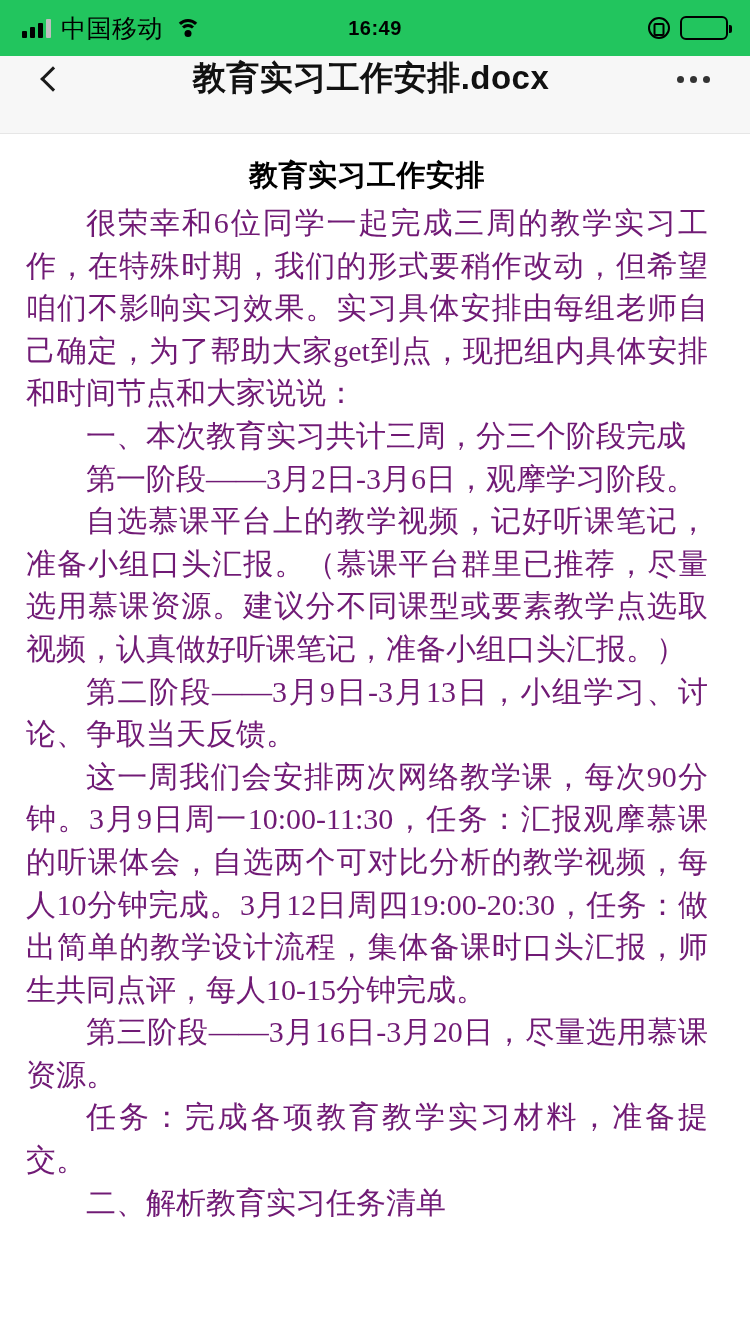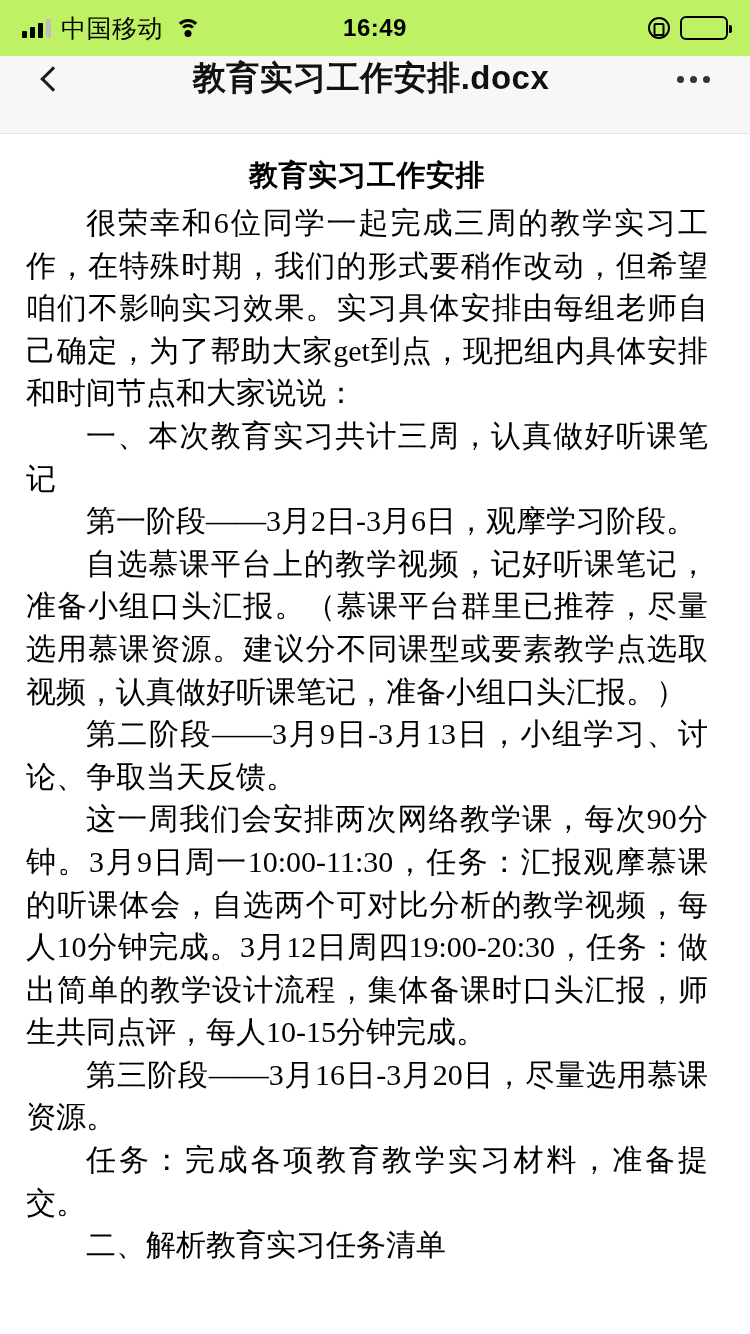--- a/index.html
+++ b/index.html
@@ -15,21 +15,21 @@
     height: 1334px;
     position: relative;
     background: #ffffff;
     display: flex;
     flex-direction: column;
   }
 
   
   .status-bar {
     height: 56px;
-    background: #bef264;
+    background: #22c55e;
     display: flex;
     align-items: center;
     padding: 14px 22px;
     flex: 0 0 auto;
     position: relative;
   }
   .status-left {
     display: flex;
     align-items: center;
     gap: 10px;
@@ -70,21 +70,21 @@
   .wifi-icon .a { width: 26px; height: 26px; top: 1px; }
   .wifi-icon .b { width: 17px; height: 17px; top: 6px; }
   .wifi-icon .c {
     width: 7px; height: 7px; top: 12px;
     border: none; background: #000; border-radius: 50%;
   }
   .status-time {
     position: absolute;
     left: 0; right: 0;
     text-align: center;
-    font-size: 24px;
+    font-size: 20px;
     font-weight: 600;
     color: #000;
     letter-spacing: 0.5px;
   }
   .status-right {
     margin-left: auto;
     display: flex;
     align-items: center;
     gap: 10px;
   }
@@ -180,21 +180,21 @@
     font-size: 29px;
     font-weight: 700;
     color: #000;
     margin-bottom: 6px;
     font-family: "Liberation Serif", serif;
     letter-spacing: 0.5px;
   }
   .doc p {
     font-size: 30px;
     line-height: 1.42;
-    color: #000000;
+    color: #701a75;
     text-align: justify;
     text-justify: inter-ideograph;
     text-indent: 2em;
     font-family: "Liberation Serif", serif;
     letter-spacing: 0px;
   }
 </style>
 </head>
 <body>
 
@@ -232,21 +232,21 @@
     <div class="more-btn">
         <i></i>
         <i></i>
         <i></i>
       </div>
   </div>
 
   <div class="doc">
     <div class="doc-title">教育实习工作安排</div>
     <p>很荣幸和6位同学一起完成三周的教学实习工作，在特殊时期，我们的形式要稍作改动，但希望咱们不影响实习效果。实习具体安排由每组老师自己确定，为了帮助大家get到点，现把组内具体安排和时间节点和大家说说：</p>
-    <p>一、本次教育实习共计三周，认真做好听课笔记</p>
+    <p>一、本次教育实习共计三周，分三个阶段完成</p>
     <p>第一阶段——3月2日-3月6日，观摩学习阶段。</p>
     <p>自选慕课平台上的教学视频，记好听课笔记，准备小组口头汇报。（慕课平台群里已推荐，尽量选用慕课资源。建议分不同课型或要素教学点选取视频，认真做好听课笔记，准备小组口头汇报。）</p>
     <p>第二阶段——3月9日-3月13日，小组学习、讨论、争取当天反馈。</p>
     <p>这一周我们会安排两次网络教学课，每次90分钟。3月9日周一10:00-11:30，任务：汇报观摩慕课的听课体会，自选两个可对比分析的教学视频，每人10分钟完成。3月12日周四19:00-20:30，任务：做出简单的教学设计流程，集体备课时口头汇报，师生共同点评，每人10-15分钟完成。</p>
     <p>第三阶段——3月16日-3月20日，尽量选用慕课资源。</p>
     <p>任务：完成各项教育教学实习材料，准备提交。</p>
     <p>二、解析教育实习任务清单</p>
 
   </div>
 

